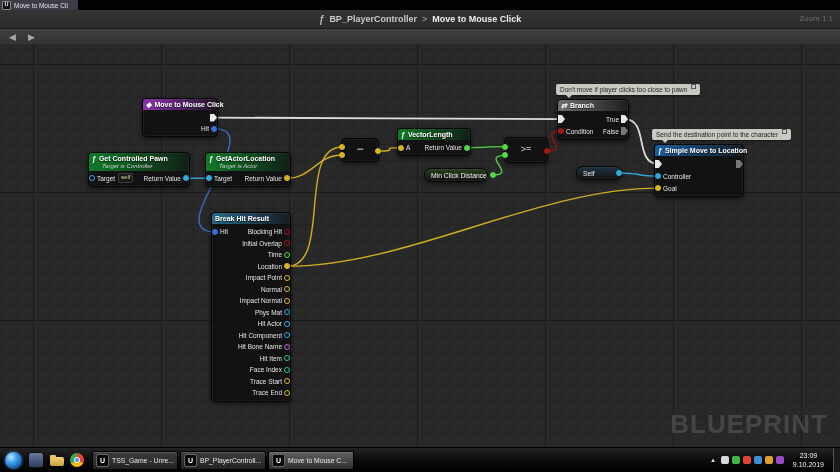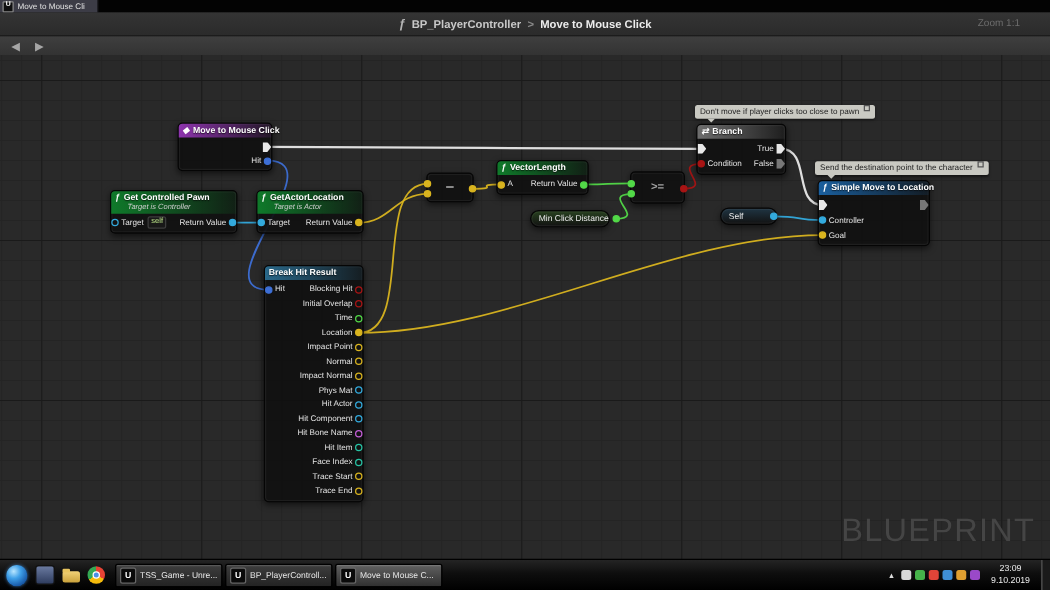--- a/index.html
+++ b/index.html
@@ -9,37 +9,37 @@
   
   .titlebar{height:10px;background:#030303;display:flex;align-items:stretch;}
   .win-tab{display:flex;align-items:center;gap:3px;background:#3c3c46;padding:0 10px 0 2px;font-size:6.5px;color:#e0e0e0;border-right:1px solid #000;}
   .tab-logo{width:7px;height:7px;background:#101010;border:1px solid #888;border-radius:1px;color:#fff;font-size:5.5px;font-weight:bold;display:flex;align-items:center;justify-content:center;line-height:1;}
 
   .crumbbar{height:18px;background:linear-gradient(#343434,#2b2b2b);border-bottom:1px solid #1c1c1c;position:relative;display:flex;align-items:center;justify-content:center;gap:5px;}
   .crumb-icon{font-size:10px;font-style:italic;font-weight:bold;color:#b5b5b5;}
   .crumb-item{font-size:9px;font-weight:bold;color:#c9c9c9;}
   .crumb-item.current{color:#ececec;}
   .crumb-sep{font-size:9px;color:#8a8a8a;font-weight:bold;}
-  .zoom-label{position:absolute;right:24px;top:4px;font-size:8px;color:#6d6d6d;text-align:right;}
+  .zoom-label{position:absolute;right:7px;top:4px;font-size:8px;color:#6d6d6d;text-align:right;}
 
   .toolbar{height:16px;background:linear-gradient(#3f3f3f,#323232);border-bottom:1px solid #141414;display:flex;align-items:center;gap:12px;padding-left:9px;}
   .nav-arrow{color:#a6a6a6;font-size:9px;line-height:1;}
 
   
   .graph{position:absolute;top:44px;left:0;width:840px;height:404px;overflow:hidden;
     background-color:#292929;
     background-image:
       linear-gradient(90deg,#1a1a1a 1px,transparent 1px),
       linear-gradient(#1a1a1a 1px,transparent 1px),
       linear-gradient(90deg,#242424 1px,transparent 1px),
       linear-gradient(#242424 1px,transparent 1px);
     background-size:128px 128px,128px 128px,16px 16px,16px 16px;
     background-position:33px 0,0 20px,1px 0,0 4px;}
   #wires{position:absolute;left:0;top:0;}
-  .watermark{position:absolute;right:12px;bottom:8px;font-size:26px;font-weight:normal;color:#454545;letter-spacing:1px;}
+  .watermark{position:absolute;right:12px;bottom:8px;font-size:26px;font-weight:bold;color:#454545;letter-spacing:1px;}
 
   
   .node{position:absolute;box-sizing:border-box;background:rgba(16,16,16,.93);border:1px solid #050505;border-radius:4px;
         box-shadow:0 2px 5px rgba(0,0,0,.55), inset 0 0 0 1px rgba(255,255,255,.05);color:#ddd;}
   .node-header{display:flex;flex-direction:column;padding:1px 4px 1px 3px;border-radius:3px 3px 0 0;}
   .hrow{display:flex;align-items:center;gap:3px;}
   .node-icon{font-size:7px;color:#fff;font-style:italic;font-weight:bold;line-height:1;}
   .node-title{font-size:7px;font-weight:bold;color:#fff;white-space:nowrap;text-shadow:0 1px 1px rgba(0,0,0,.7);line-height:1.3;}
   .node-subtitle{font-size:6px;font-style:italic;color:#cfcfcf;margin-left:10px;white-space:nowrap;line-height:1.1;}
   .node-body{padding:2px 0 2px;position:relative;}

